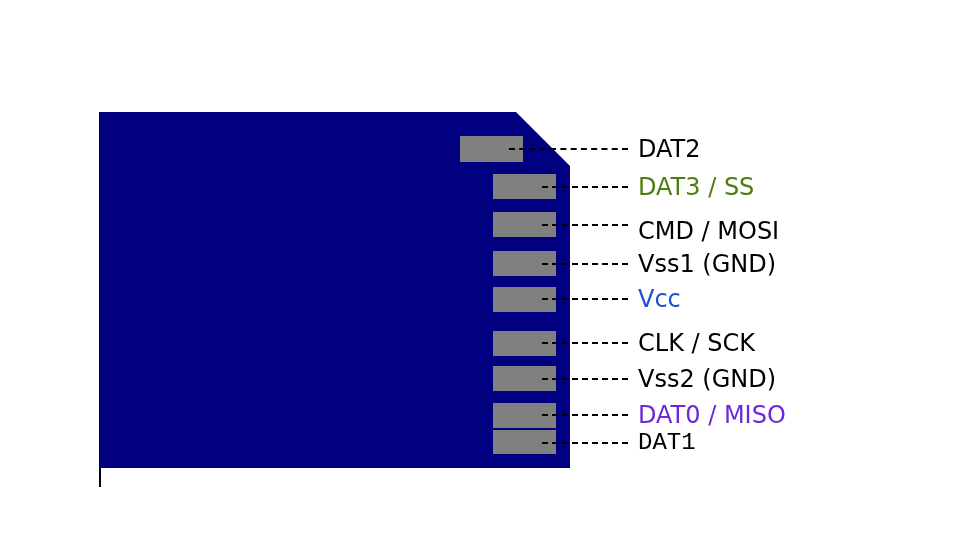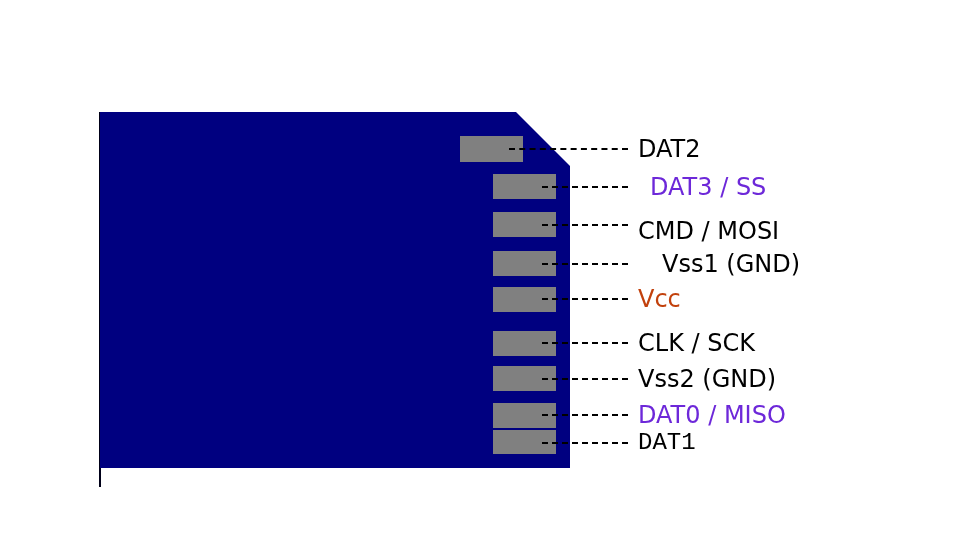--- a/index.html
+++ b/index.html
@@ -62,33 +62,33 @@
 <div class="stage">
   <div class="card-edge" style="background: rgb(0, 0, 24);"></div>
   <div class="card-body" style="background: rgb(0, 0, 128);"></div>
   <div id="pins-layer">
   <div class="pin" style="left: 460px; top: 136px; width: 63px; height: 26px; background: rgb(128, 128, 128);"></div>
   <div class="lead" style="left: 509px; top: 148px; width: 119px; border-top-color: rgb(0, 0, 0);"></div>
   <div class="pin-label" style="left: 638px; top: 134px; color: rgb(0, 0, 0);">DAT2</div>
 
   <div class="pin" style="left: 493px; top: 174px; width: 63px; height: 25px; background: rgb(128, 128, 128);"></div>
   <div class="lead" style="left: 542px; top: 186px; width: 86px; border-top-color: rgb(0, 0, 0);"></div>
-  <div class="pin-label" style="left: 638px; top: 172px; color: #6d28d9; margin-left: 12px;">DAT3 / SS</div>
+  <div class="pin-label" style="left: 638px; top: 172px; color: #4d7c0f;">DAT3 / SS</div>
 
   <div class="pin" style="left: 493px; top: 212px; width: 63px; height: 25px; background: rgb(128, 128, 128);"></div>
   <div class="lead" style="left: 542px; top: 224px; width: 86px; border-top-color: rgb(0, 0, 0);"></div>
   <div class="pin-label" style="left: 638px; top: 216px; color: rgb(0, 0, 0);">CMD / MOSI</div>
 
   <div class="pin" style="left: 493px; top: 251px; width: 63px; height: 25px; background: rgb(128, 128, 128);"></div>
   <div class="lead" style="left: 542px; top: 263px; width: 86px; border-top-color: rgb(0, 0, 0);"></div>
-  <div class="pin-label" style="left: 662px; top: 249px; color: rgb(0, 0, 0);">Vss1 (GND)</div>
+  <div class="pin-label" style="left: 638px; top: 249px; color: rgb(0, 0, 0);">Vss1 (GND)</div>
 
   <div class="pin" style="left: 493px; top: 287px; width: 63px; height: 25px; background: rgb(128, 128, 128);"></div>
   <div class="lead" style="left: 542px; top: 298px; width: 86px; border-top-color: rgb(0, 0, 0);"></div>
-  <div class="pin-label" style="left: 638px; top: 284px; color: #c2410c;">Vcc</div>
+  <div class="pin-label" style="left: 638px; top: 284px; color: #1d4ed8;">Vcc</div>
 
   <div class="pin" style="left: 493px; top: 331px; width: 63px; height: 25px; background: rgb(128, 128, 128);"></div>
   <div class="lead" style="left: 542px; top: 342px; width: 86px; border-top-color: rgb(0, 0, 0);"></div>
   <div class="pin-label" style="left: 638px; top: 328px; color: rgb(0, 0, 0);">CLK / SCK</div>
 
   <div class="pin" style="left: 493px; top: 366px; width: 63px; height: 25px; background: rgb(128, 128, 128);"></div>
   <div class="lead" style="left: 542px; top: 378px; width: 86px; border-top-color: rgb(0, 0, 0);"></div>
   <div class="pin-label" style="left: 638px; top: 364px; color: rgb(0, 0, 0); text-align: right;">Vss2 (GND)</div>
 
   <div class="pin" style="left: 493px; top: 403px; width: 63px; height: 25px; background: rgb(128, 128, 128);"></div>

